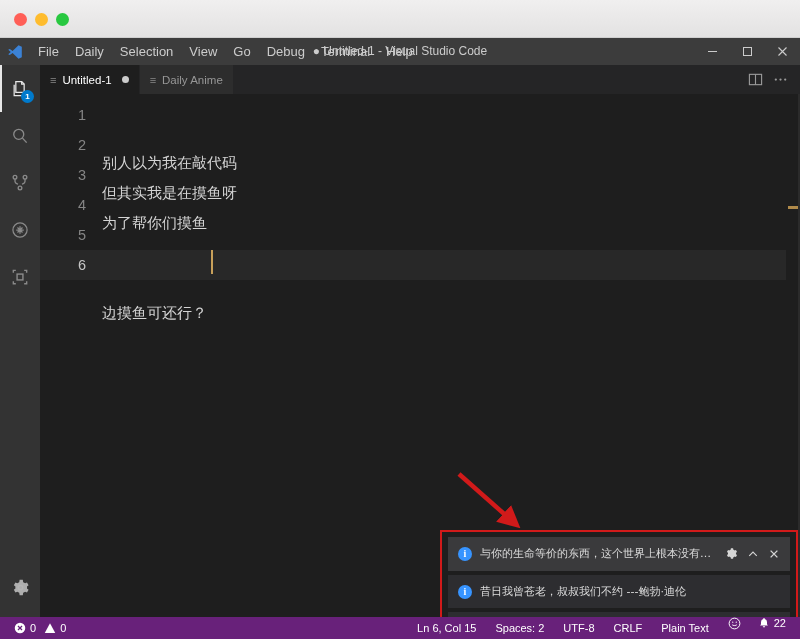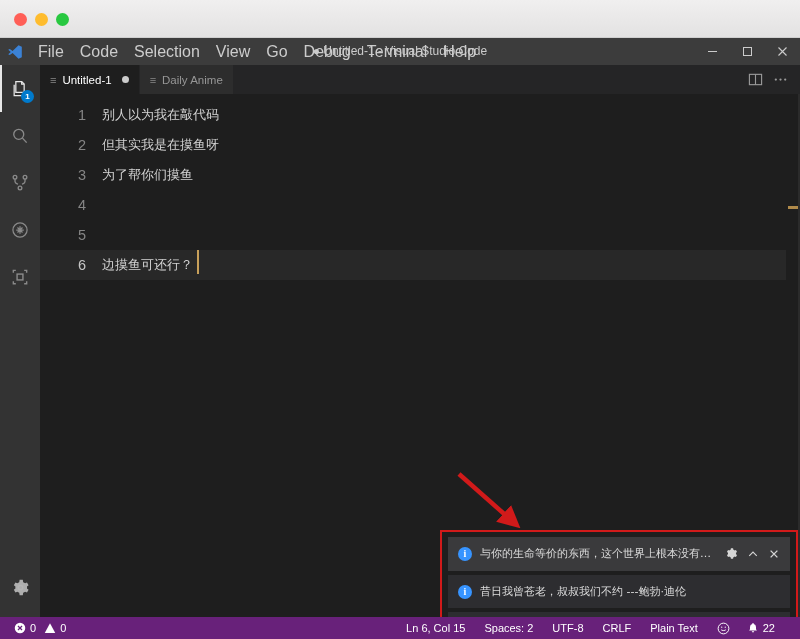--- a/index.html
+++ b/index.html
@@ -36,21 +36,21 @@
   
   .menubar {
     position: relative; height: 27px; background: #3c3c3c;
     display: flex; align-items: center;
   }
   .vs-logo {
     width: 30px; height: 27px; display: flex; align-items: center; justify-content: center;
   }
   .vs-logo svg { display: block; }
   .menu-item {
-    color: #cccccc; font-size: 16px; padding: 0 8px; line-height: 27px;
+    color: #cccccc; font-size: 13px; padding: 0 8px; line-height: 27px;
     white-space: nowrap; cursor: default;
   }
   .win-title {
     position: absolute; left: 0; right: 0; top: 0; height: 27px; line-height: 27px;
     text-align: center; color: #cccccc; font-size: 12px; pointer-events: none;
   }
   .win-ctrls {
     position: absolute; right: 0; top: 0; height: 27px; display: flex; align-items: center;
   }
   .win-btn {
@@ -107,23 +107,23 @@
     display: flex; align-items: flex-start; height: 30px; position: relative;
   }
   .code-line.current { background: #282828; }
   .code-line.current .ln { color: #c6c6c6; }
   .ln {
     width: 62px; text-align: right; padding-right: 16px; color: #858585;
     font-size: 14.5px; line-height: 30px; font-family: "Liberation Sans", sans-serif;
     user-select: none; flex: none;
   }
   .ltext {
-    color: #d4d4d4; font-size: 13px; line-height: 30px;
+    color: #d4d4d4; font-size: 15px; line-height: 30px;
     font-family: Liberation Sans, sans-serif;
-    white-space: pre; position: relative;
+    white-space: pre; position: relative; margin-top: 48px;
   }
   .cursor {
     display: inline-block; width: 2px; height: 24px; background: #c8a05a;
     vertical-align: -5px; margin-left: 4px;
   }
   .overview-ruler {
     position: absolute; right: 0; top: 0; width: 14px; height: 100%;
     background: #1e1e1e;
   }
   .ruler-mark {
@@ -159,21 +159,21 @@
 
   
   .arrow-svg { position: absolute; left: 455px; top: 432px; pointer-events: none; }
 
   
   .statusbar {
     position: absolute; left: 0; bottom: 0; width: 800px; height: 22px;
     background: #68217a; display: flex; align-items: center; color: #ffffff; font-size: 11px;
   }
   .sb-left { display: flex; align-items: center; gap: 4px; padding-left: 8px; }
-  .sb-right { margin-left: auto; display: flex; align-items: center; gap: 3px; padding-right: 19px; }
+  .sb-right { margin-left: auto; display: flex; align-items: flex-start; gap: 3px; padding-right: 8px; }
   .sb-item { padding: 0 8px; line-height: 22px; white-space: nowrap; }
   .sb-item svg { display: block; }
   .sb-icon-text { display: flex; align-items: center; gap: 4px; padding: 0 6px; }
 </style>
 </head>
 <body>
 
 <div id="app">
 
   <div class="mac-titlebar">
@@ -186,21 +186,21 @@
 
   <div class="vscode">
 
     <div class="menubar">
       <div class="vs-logo">
         <svg width="16" height="16" viewBox="0 0 16 16">
           <path d="M11.5 1.2 5.6 7 2.8 4.9 1.2 5.8l2.6 2.2-2.6 2.2 1.6.9L5.6 9l5.9 5.8 3.3-1.6V2.8z" fill="#3b82d6"></path>
         </svg>
       </div>
       <div class="menu-item">File</div>
-      <div class="menu-item">Code</div>
+      <div class="menu-item">Daily</div>
       <div class="menu-item">Selection</div>
       <div class="menu-item">View</div>
       <div class="menu-item">Go</div>
       <div class="menu-item">Debug</div>
       <div class="menu-item">Terminal</div>
       <div class="menu-item">Help</div>
 
       <div class="win-title">● Untitled-1 - Visual Studio Code</div>
 
       <div class="win-ctrls">

